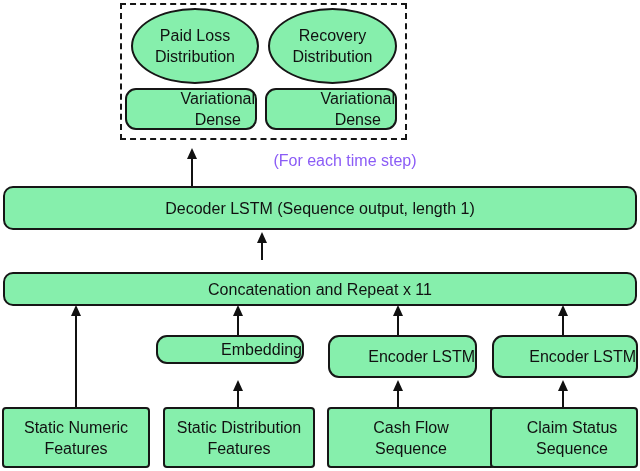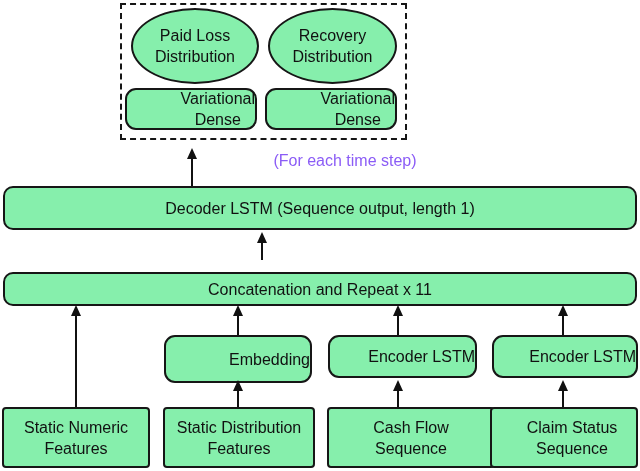--- a/index.html
+++ b/index.html
@@ -120,21 +120,21 @@
   </div>
   <div class="arrow" style="left:393px; top:305px; height:31px;">
     <div class="head"></div>
     <div class="shaft"></div>
   </div>
   <div class="arrow" style="left:558px; top:305px; height:31px;">
     <div class="head"></div>
     <div class="shaft"></div>
   </div>
 
-  <div class="node rounded" style="left:164px; top:335px; width:148px; height:48px;">
+  <div class="node rounded" style="left:156px; top:335px; width:148px; height:29px;">
     <span>Embedding</span>
   </div>
   <div class="node rounded" style="left:328px; top:335px; width:149px; height:43px;">
     <span>Encoder LSTM</span>
   </div>
   <div class="node rounded" style="left:492px; top:335px; width:146px; height:43px;">
     <span>Encoder LSTM</span>
   </div>
 
   <div class="arrow" style="left:233px; top:380px; height:27px;">

